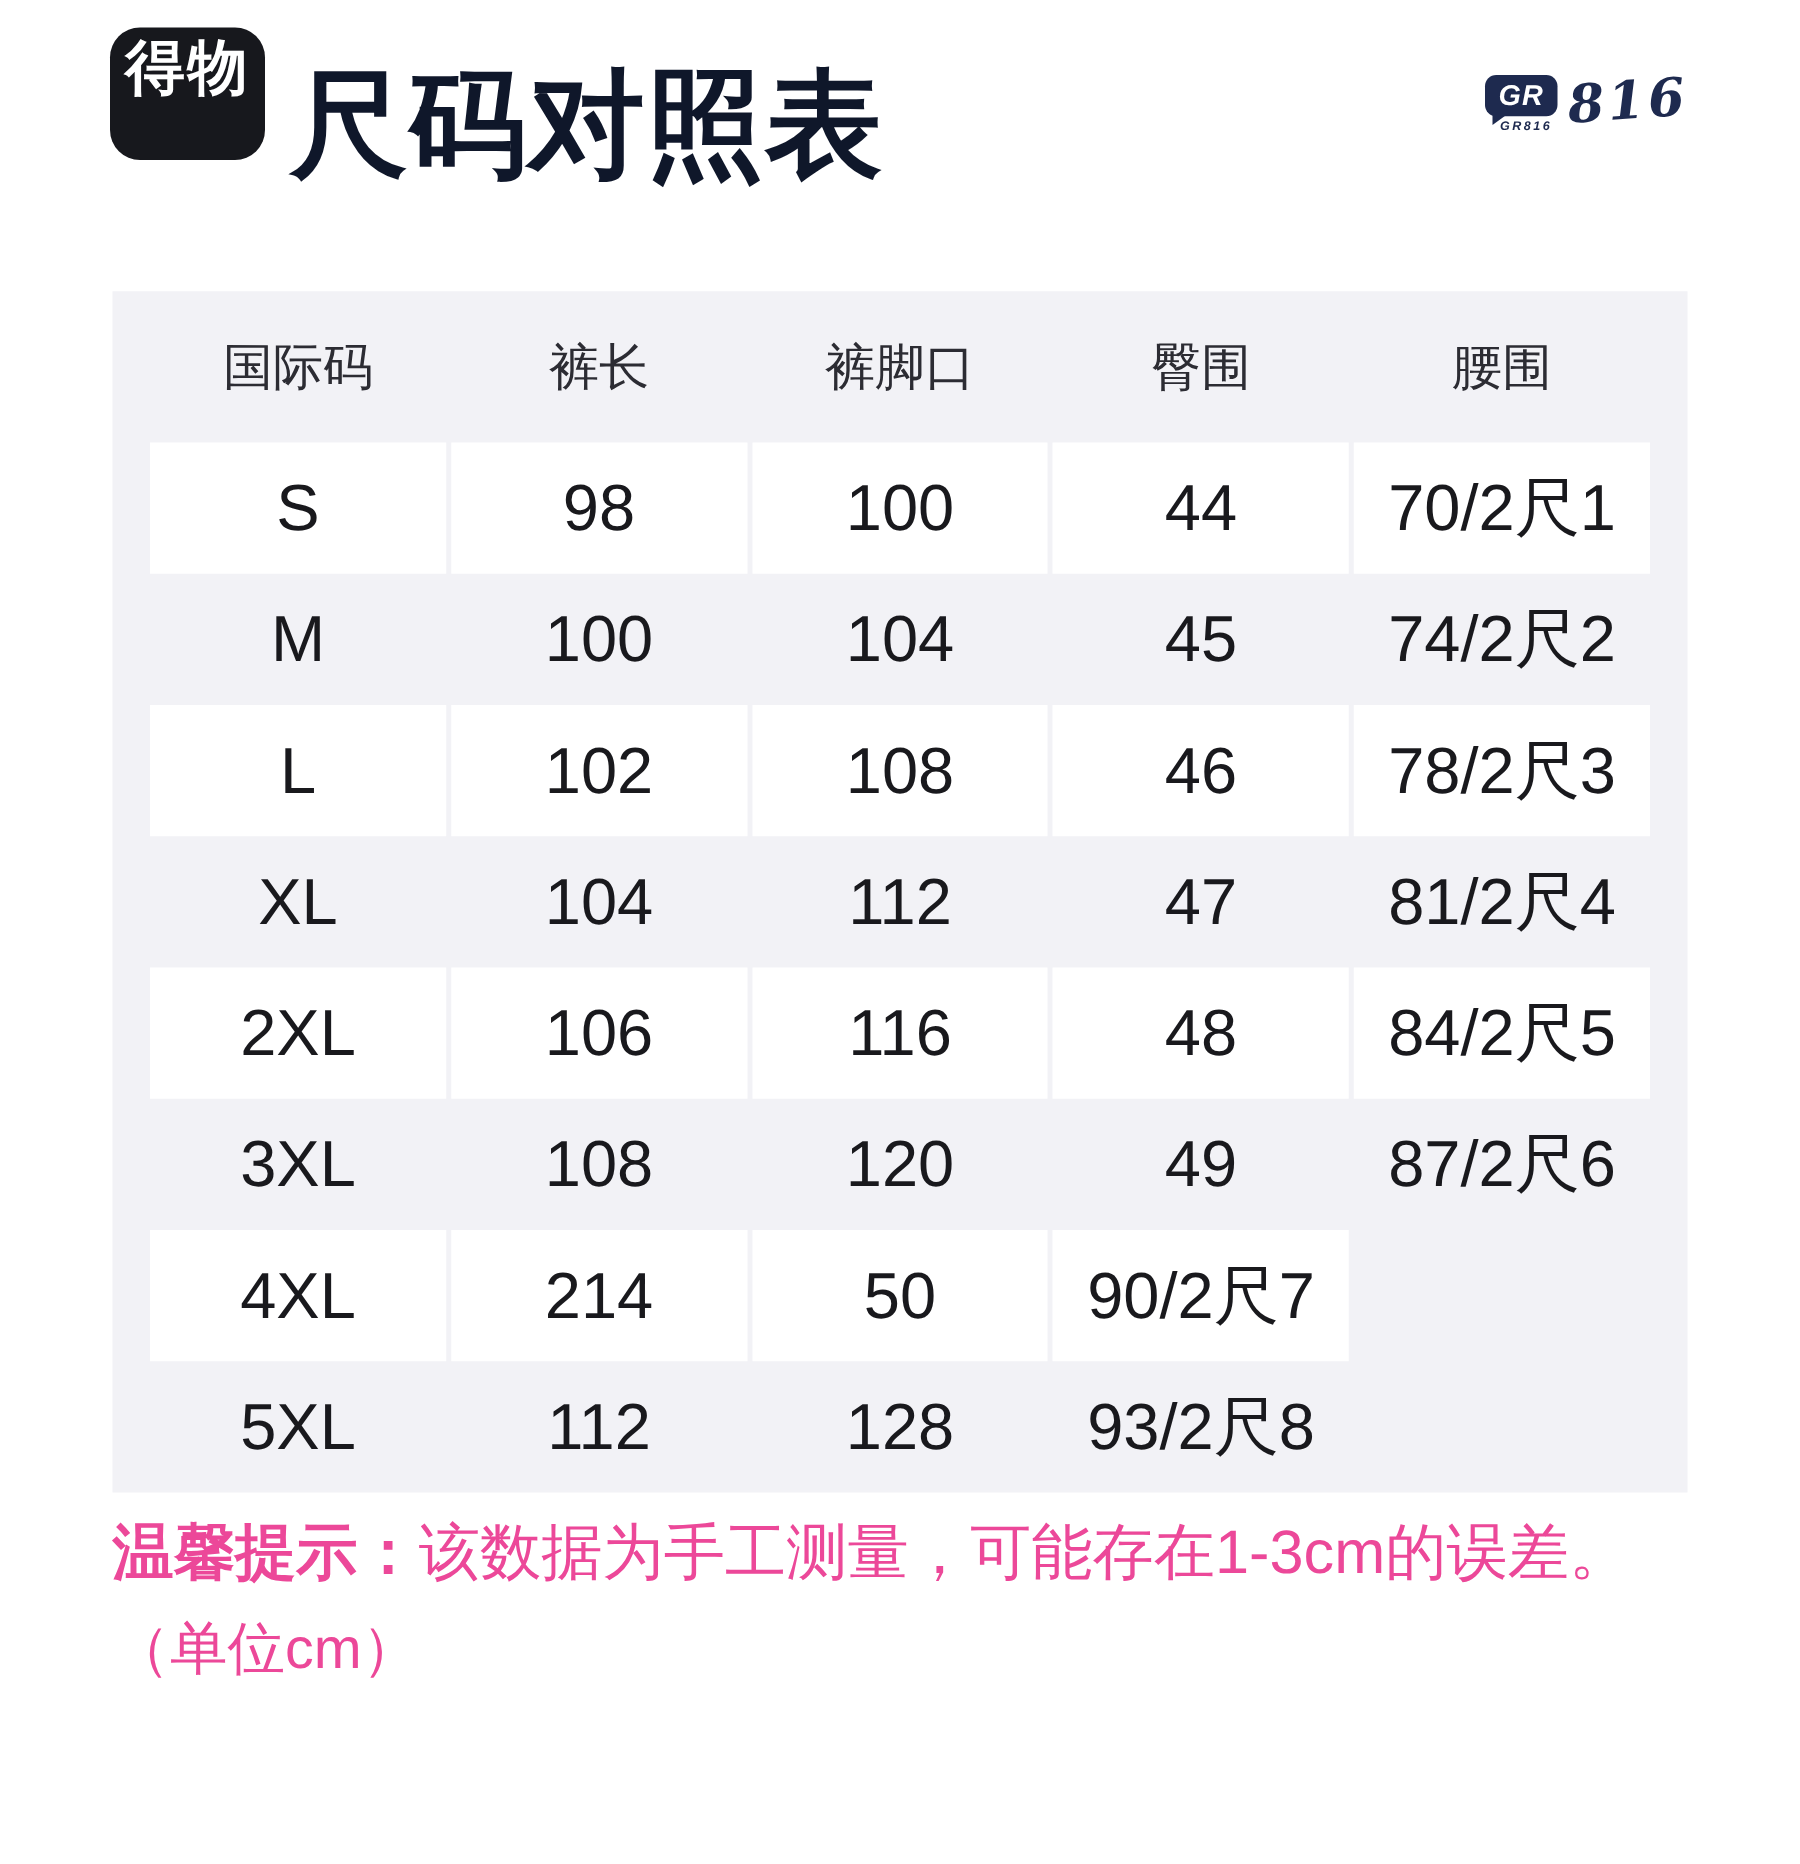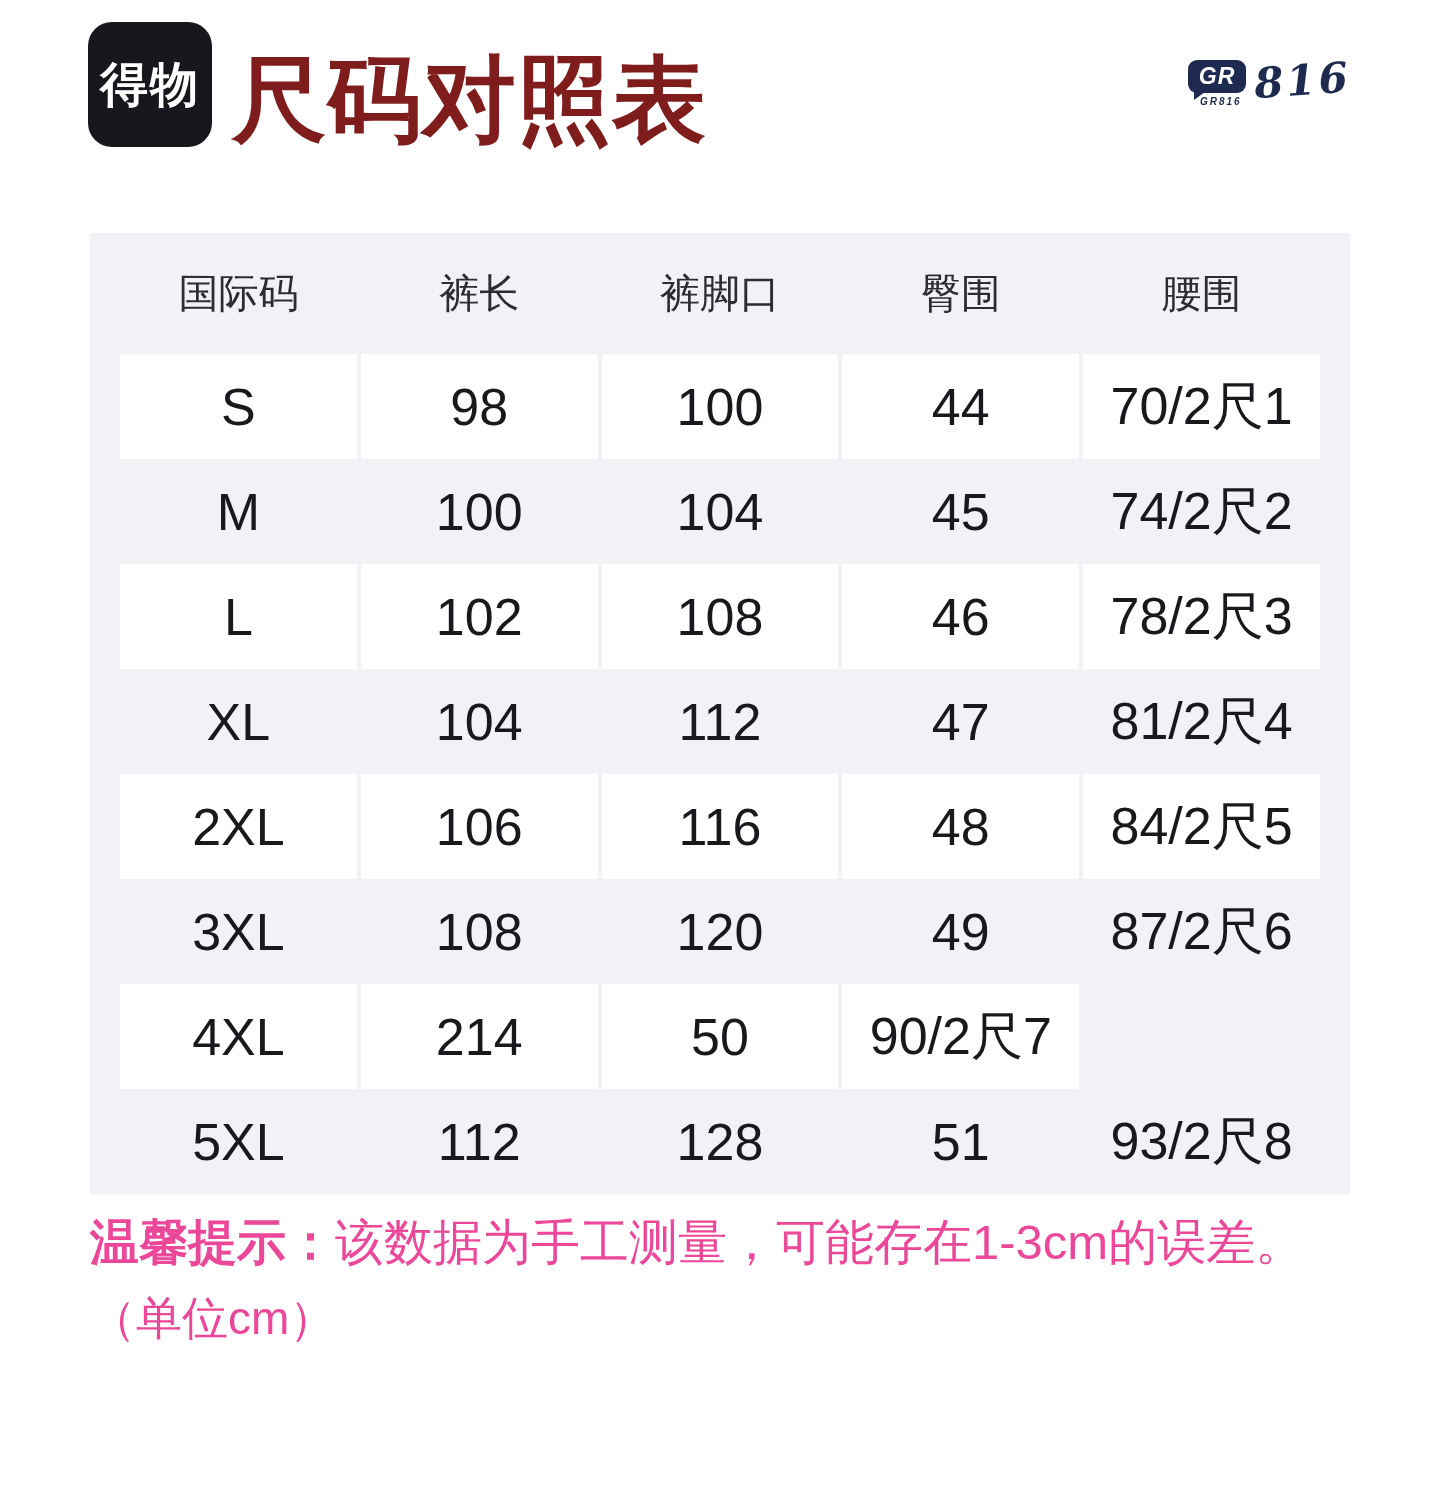--- a/index.html
+++ b/index.html
@@ -6,29 +6,29 @@
   html, body { background: #ffffff; }
   body {
     width: 1440px; height: 1491px; position: relative;
     font-family: "Liberation Sans", "DejaVu Sans", sans-serif;
     color: #19191d; overflow: hidden;
   }
 
   
   .logo-box {
     position: absolute; left: 88px; top: 22px;
-    width: 124px; height: 125px;
+    width: 124px; height: 106px;
     background: #17181d; border-radius: 24px;
-    display: flex; align-items: center; justify-content: center;
+    display: flex; justify-content: center;
     color: #ffffff; font-size: 48px; font-weight: 700; letter-spacing: 2px;
   }
   .page-title {
     position: absolute; left: 232px; top: 50px;
     font-size: 94px; line-height: 100px; font-weight: 600;
-    color: #7f1d1d; letter-spacing: 1px; white-space: nowrap;
+    color: #0f172a; letter-spacing: 1px; white-space: nowrap;
   }
 
   .gr-logo {
     position: absolute; left: 1188px; top: 60px;
     display: flex; align-items: flex-start;
   }
   .gr-bubble-wrap { position: relative; }
   .gr-bubble {
     position: relative; width: 58px; height: 33px;
     background: #1e2a4f; border-radius: 9px;
@@ -146,21 +146,20 @@
   <div class="t-row data alt">
     <div class="t-cell">4XL</div>
     <div class="t-cell">214</div>
     <div class="t-cell">50</div>
     <div class="t-cell">90/2尺7</div>
   </div>
   <div class="t-row data">
     <div class="t-cell">5XL</div>
     <div class="t-cell">112</div>
     <div class="t-cell">128</div>
-    <div class="t-cell">51</div>
     <div class="t-cell">93/2尺8</div>
   </div>
 </div>
 
 <div class="note">
   <div class="note-line1">
     <span class="note-bold">温馨提示：</span><span>该数据为手工测量，可能存在1-3cm的误差。</span>
   </div>
   <div class="note-line2">（单位cm）</div>
 </div>

